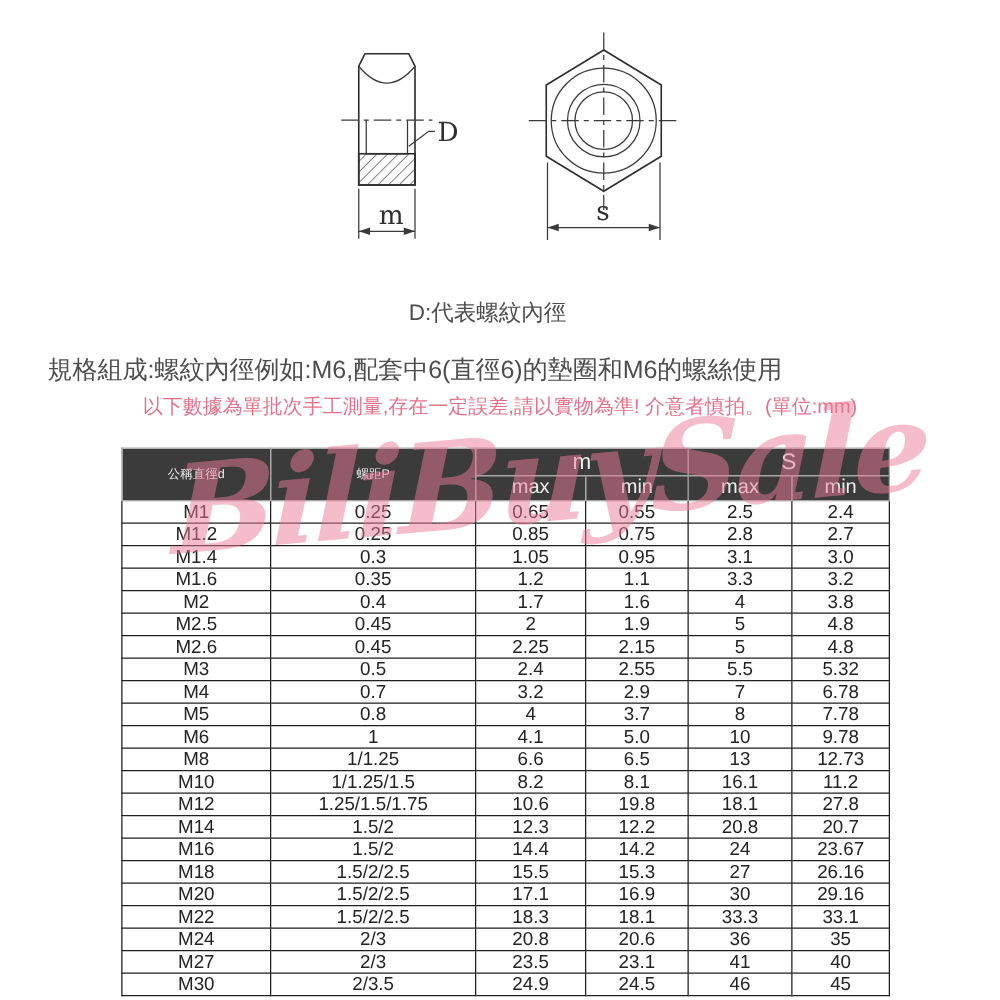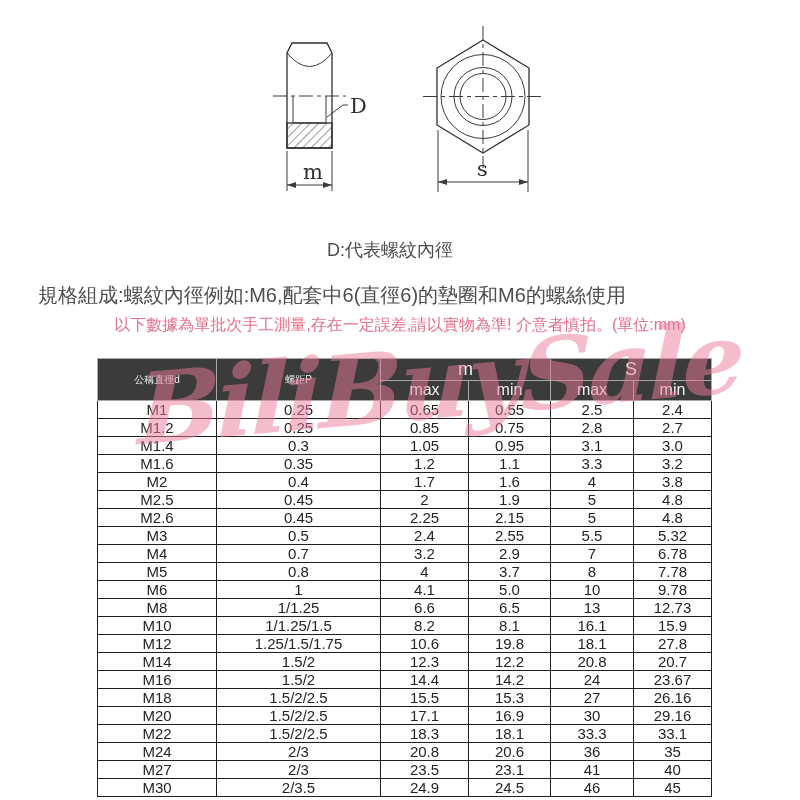--- a/index.html
+++ b/index.html
@@ -233,21 +233,21 @@
         <td>6.5</td>
         <td>13</td>
         <td>12.73</td>
       </tr>
       <tr>
         <td>M10</td>
         <td>1/1.25/1.5</td>
         <td>8.2</td>
         <td>8.1</td>
         <td>16.1</td>
-        <td>15.9</td>
+        <td>11.2</td>
       </tr>
       <tr>
         <td>M12</td>
         <td>1.25/1.5/1.75</td>
         <td>10.6</td>
         <td>19.8</td>
         <td>18.1</td>
         <td>27.8</td>
       </tr>
       <tr>

